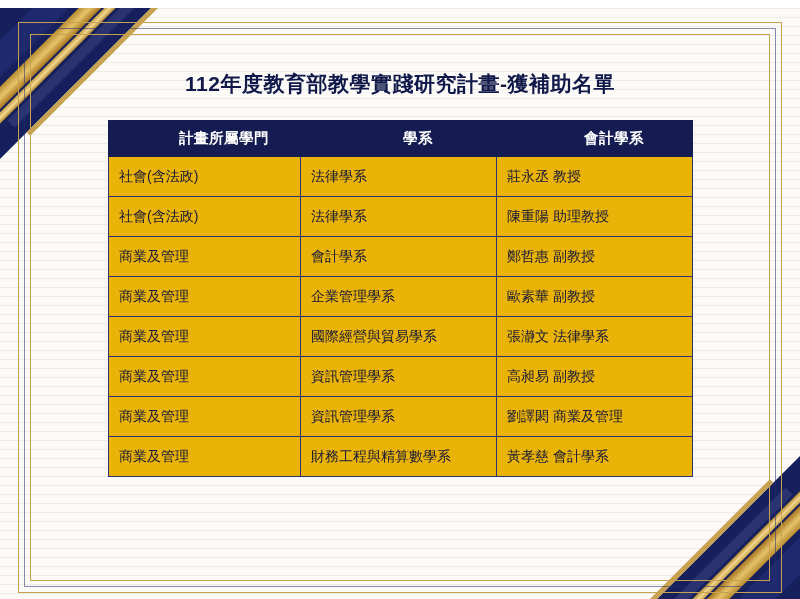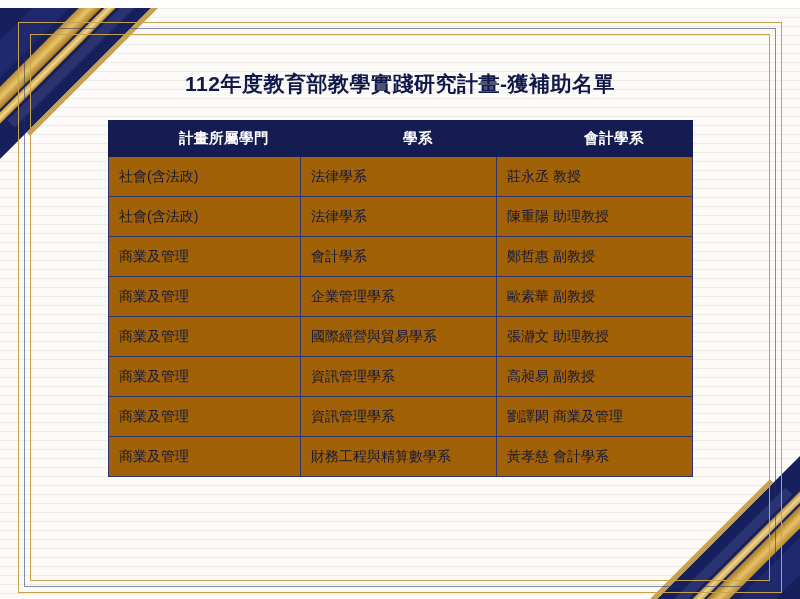--- a/index.html
+++ b/index.html
@@ -145,21 +145,21 @@
     border: 1px solid #141c52;
     letter-spacing: 0.5px;
     padding-left: 40px;
   }
   table.grant-table td {
     border: 1px solid #2b3470;
     height: 37px;
     font-size: 14px;
     color: #16183a;
     padding-left: 10px;
-    background: #a16207;
+    background: #eab308;
     white-space: nowrap;
     overflow: hidden;
   }
   table.grant-table col.c1 { width: 192px; }
   table.grant-table col.c2 { width: 196px; }
   table.grant-table col.c3 { width: 196px; }
 
   .footer {
     position: absolute;
     top: 538px;
@@ -233,21 +233,21 @@
           <td>鄭哲惠 副教授</td>
         </tr>
         <tr>
           <td>商業及管理</td>
           <td>企業管理學系</td>
           <td>歐素華 副教授</td>
         </tr>
         <tr>
           <td>商業及管理</td>
           <td>國際經營與貿易學系</td>
-          <td>張瀞文 助理教授</td>
+          <td>張瀞文 法律學系</td>
         </tr>
         <tr>
           <td>商業及管理</td>
           <td>資訊管理學系</td>
           <td>高昶易 副教授</td>
         </tr>
         <tr>
           <td>商業及管理</td>
           <td>資訊管理學系</td>
           <td>劉譯閎 商業及管理</td>

